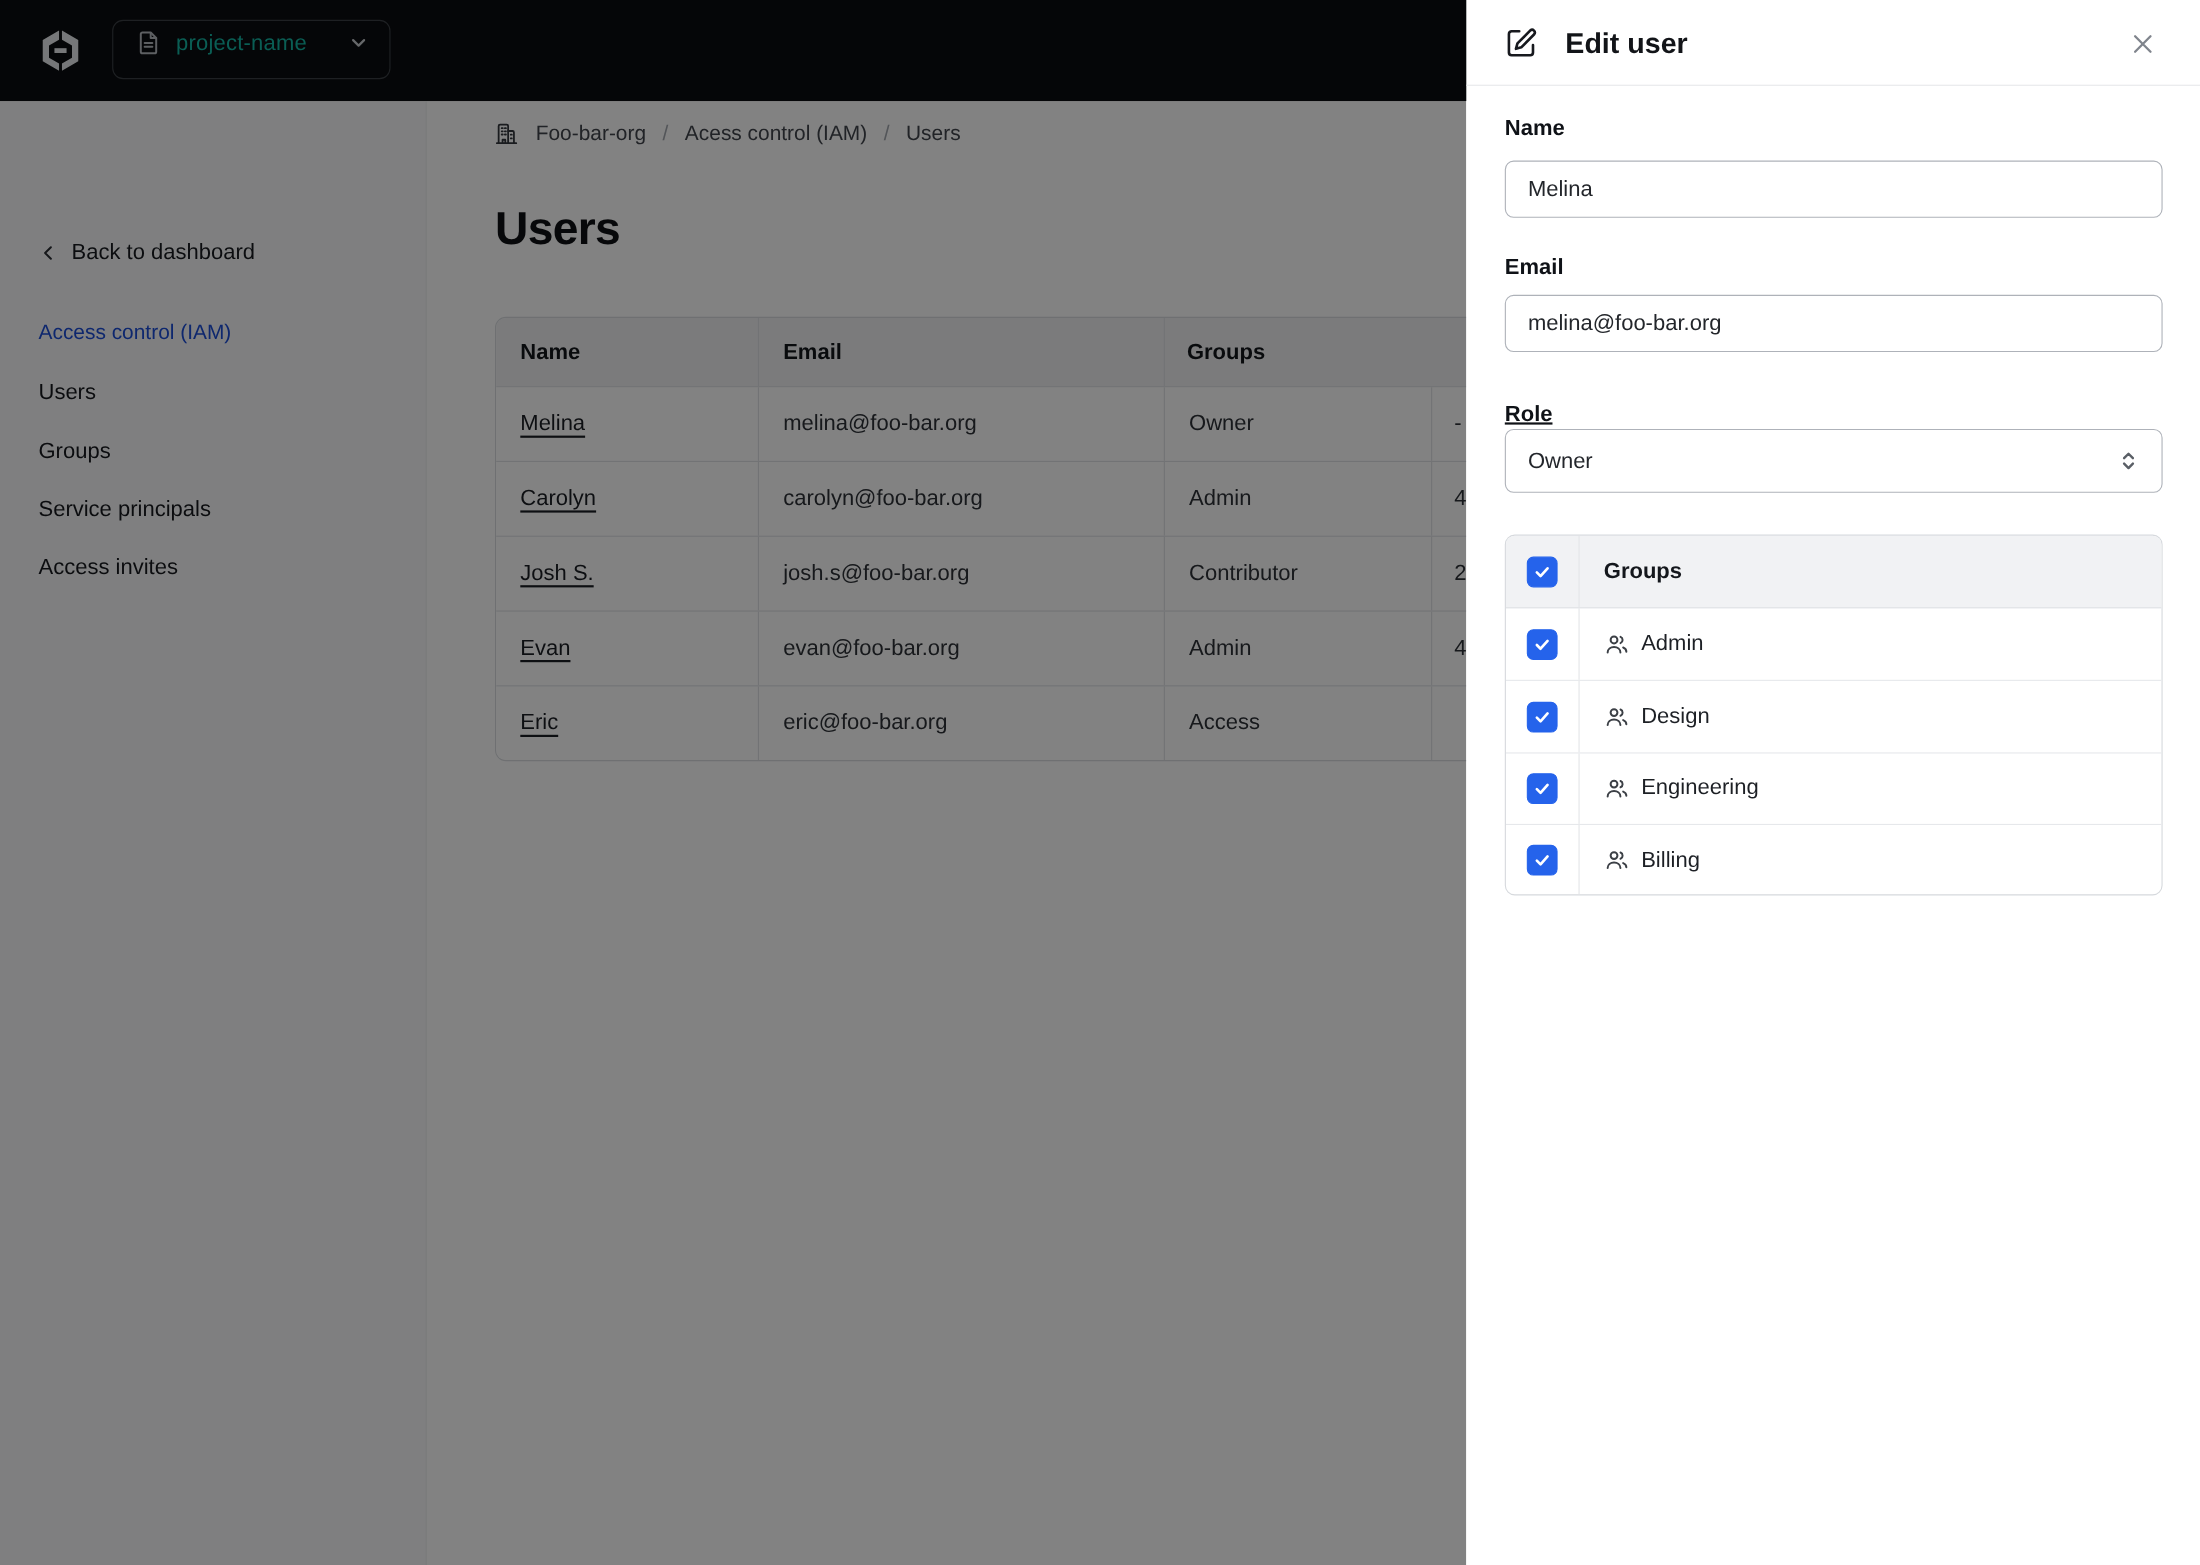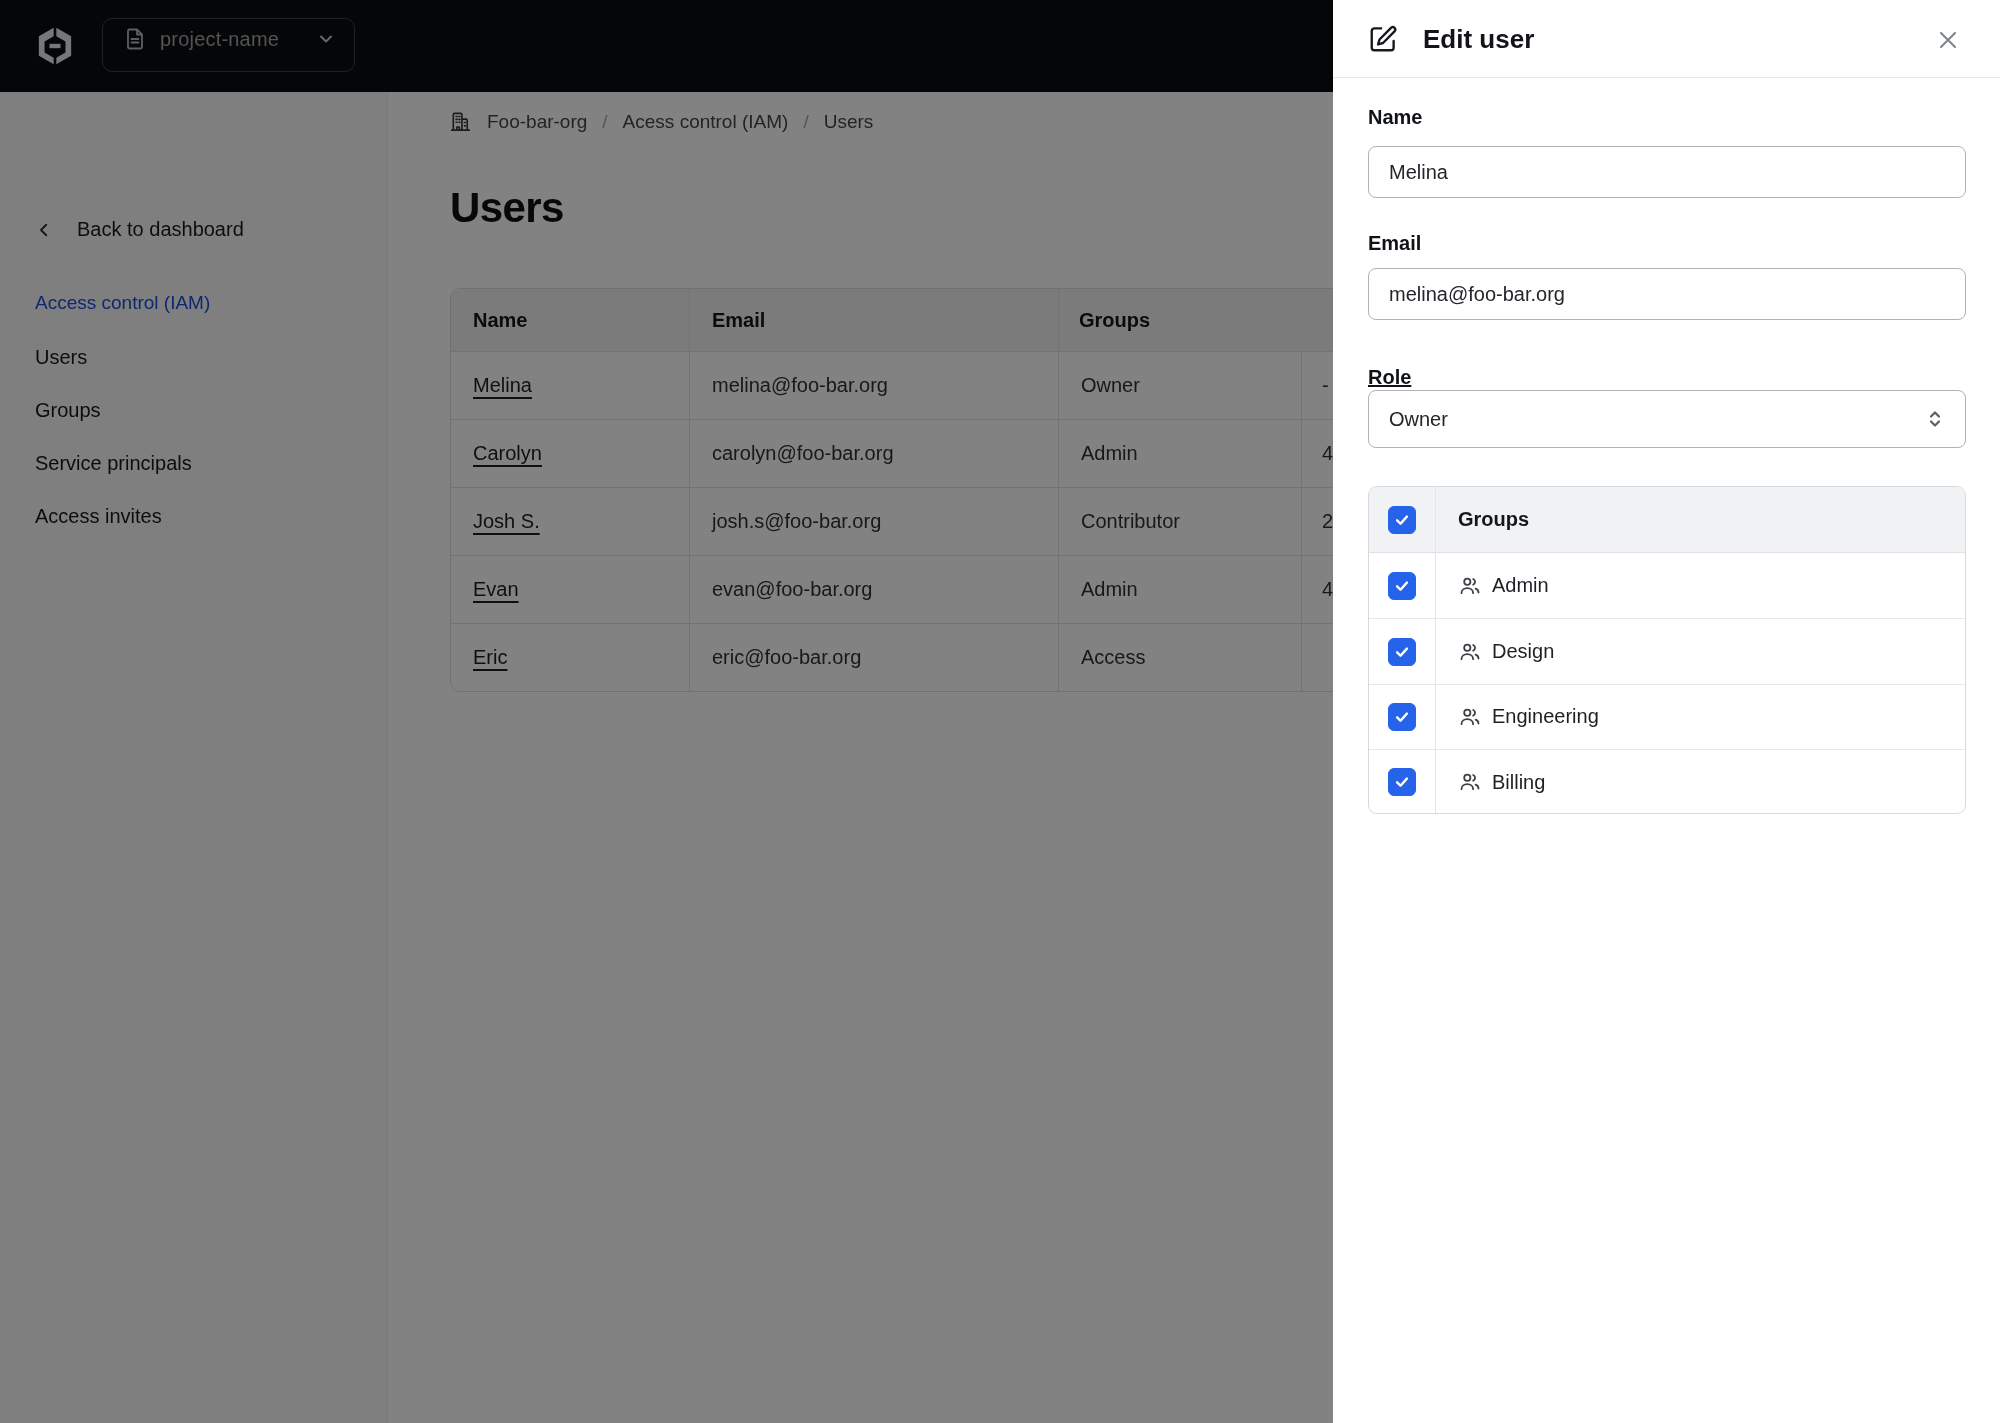--- a/index.html
+++ b/index.html
@@ -2,28 +2,28 @@
 <html><head>
 <meta charset="utf-8">
 <style>
   html,body{margin:0;padding:0;width:2000px;height:1423px;overflow:hidden;
     font-family:"Liberation Sans","DejaVu Sans",sans-serif;background:#fff;}
   
   .topbar{position:absolute;left:0;top:0;width:2000px;height:92px;background:#0b0d10;z-index:1;}
   .logo{position:absolute;left:36px;top:27px;width:38px;height:38px;color:#e8eaed;cursor:pointer;}
   .proj-btn{position:absolute;left:102px;top:18px;width:253px;height:54px;border:1px solid #3c4046;
     border-radius:10px;display:flex;align-items:center;gap:13px;padding:0 18px 12px 20px;box-sizing:border-box;
-    color:#a3a3a3;background:transparent;cursor:pointer;}
+    color:#14b8a6;background:transparent;cursor:pointer;}
   .proj-btn .doc{width:24px;height:24px;color:#b7bac0;flex:0 0 auto;}
   .proj-btn .lbl{font-size:20px;font-weight:500;letter-spacing:.2px;flex:1 1 auto;text-align:left;}
   .proj-btn .chev{width:20px;height:20px;color:#c9ccd1;flex:0 0 auto;}
   
   .sidebar{position:absolute;left:0;top:92px;width:387px;height:1331px;background:#f9fafb;
     border-right:1px solid #ebedef;z-index:1;}
-  .back{position:absolute;left:35px;top:126px;display:flex;align-items:center;gap:24px;
+  .back{position:absolute;left:35px;top:126px;display:flex;align-items:center;gap:12px;
     font-size:20px;font-weight:500;color:#181b20;cursor:pointer;}
   .back svg{width:18px;height:18px;color:#2a2d33;}
   .side-section{position:absolute;left:35px;top:200px;font-size:19px;color:#1d4ed8;}
   .side-item{position:absolute;left:35px;font-size:20px;color:#17191e;cursor:pointer;}
   
   .main{position:absolute;left:388px;top:92px;width:1612px;height:1331px;background:#ffffff;z-index:1;}
   .crumbs{position:absolute;left:449px;top:110px;display:flex;align-items:center;gap:15px;
     font-size:19px;color:#42464d;}
   .crumbs .b-ico{width:23px;height:23px;color:#33373d;}
   .crumbs .item{cursor:pointer;}

